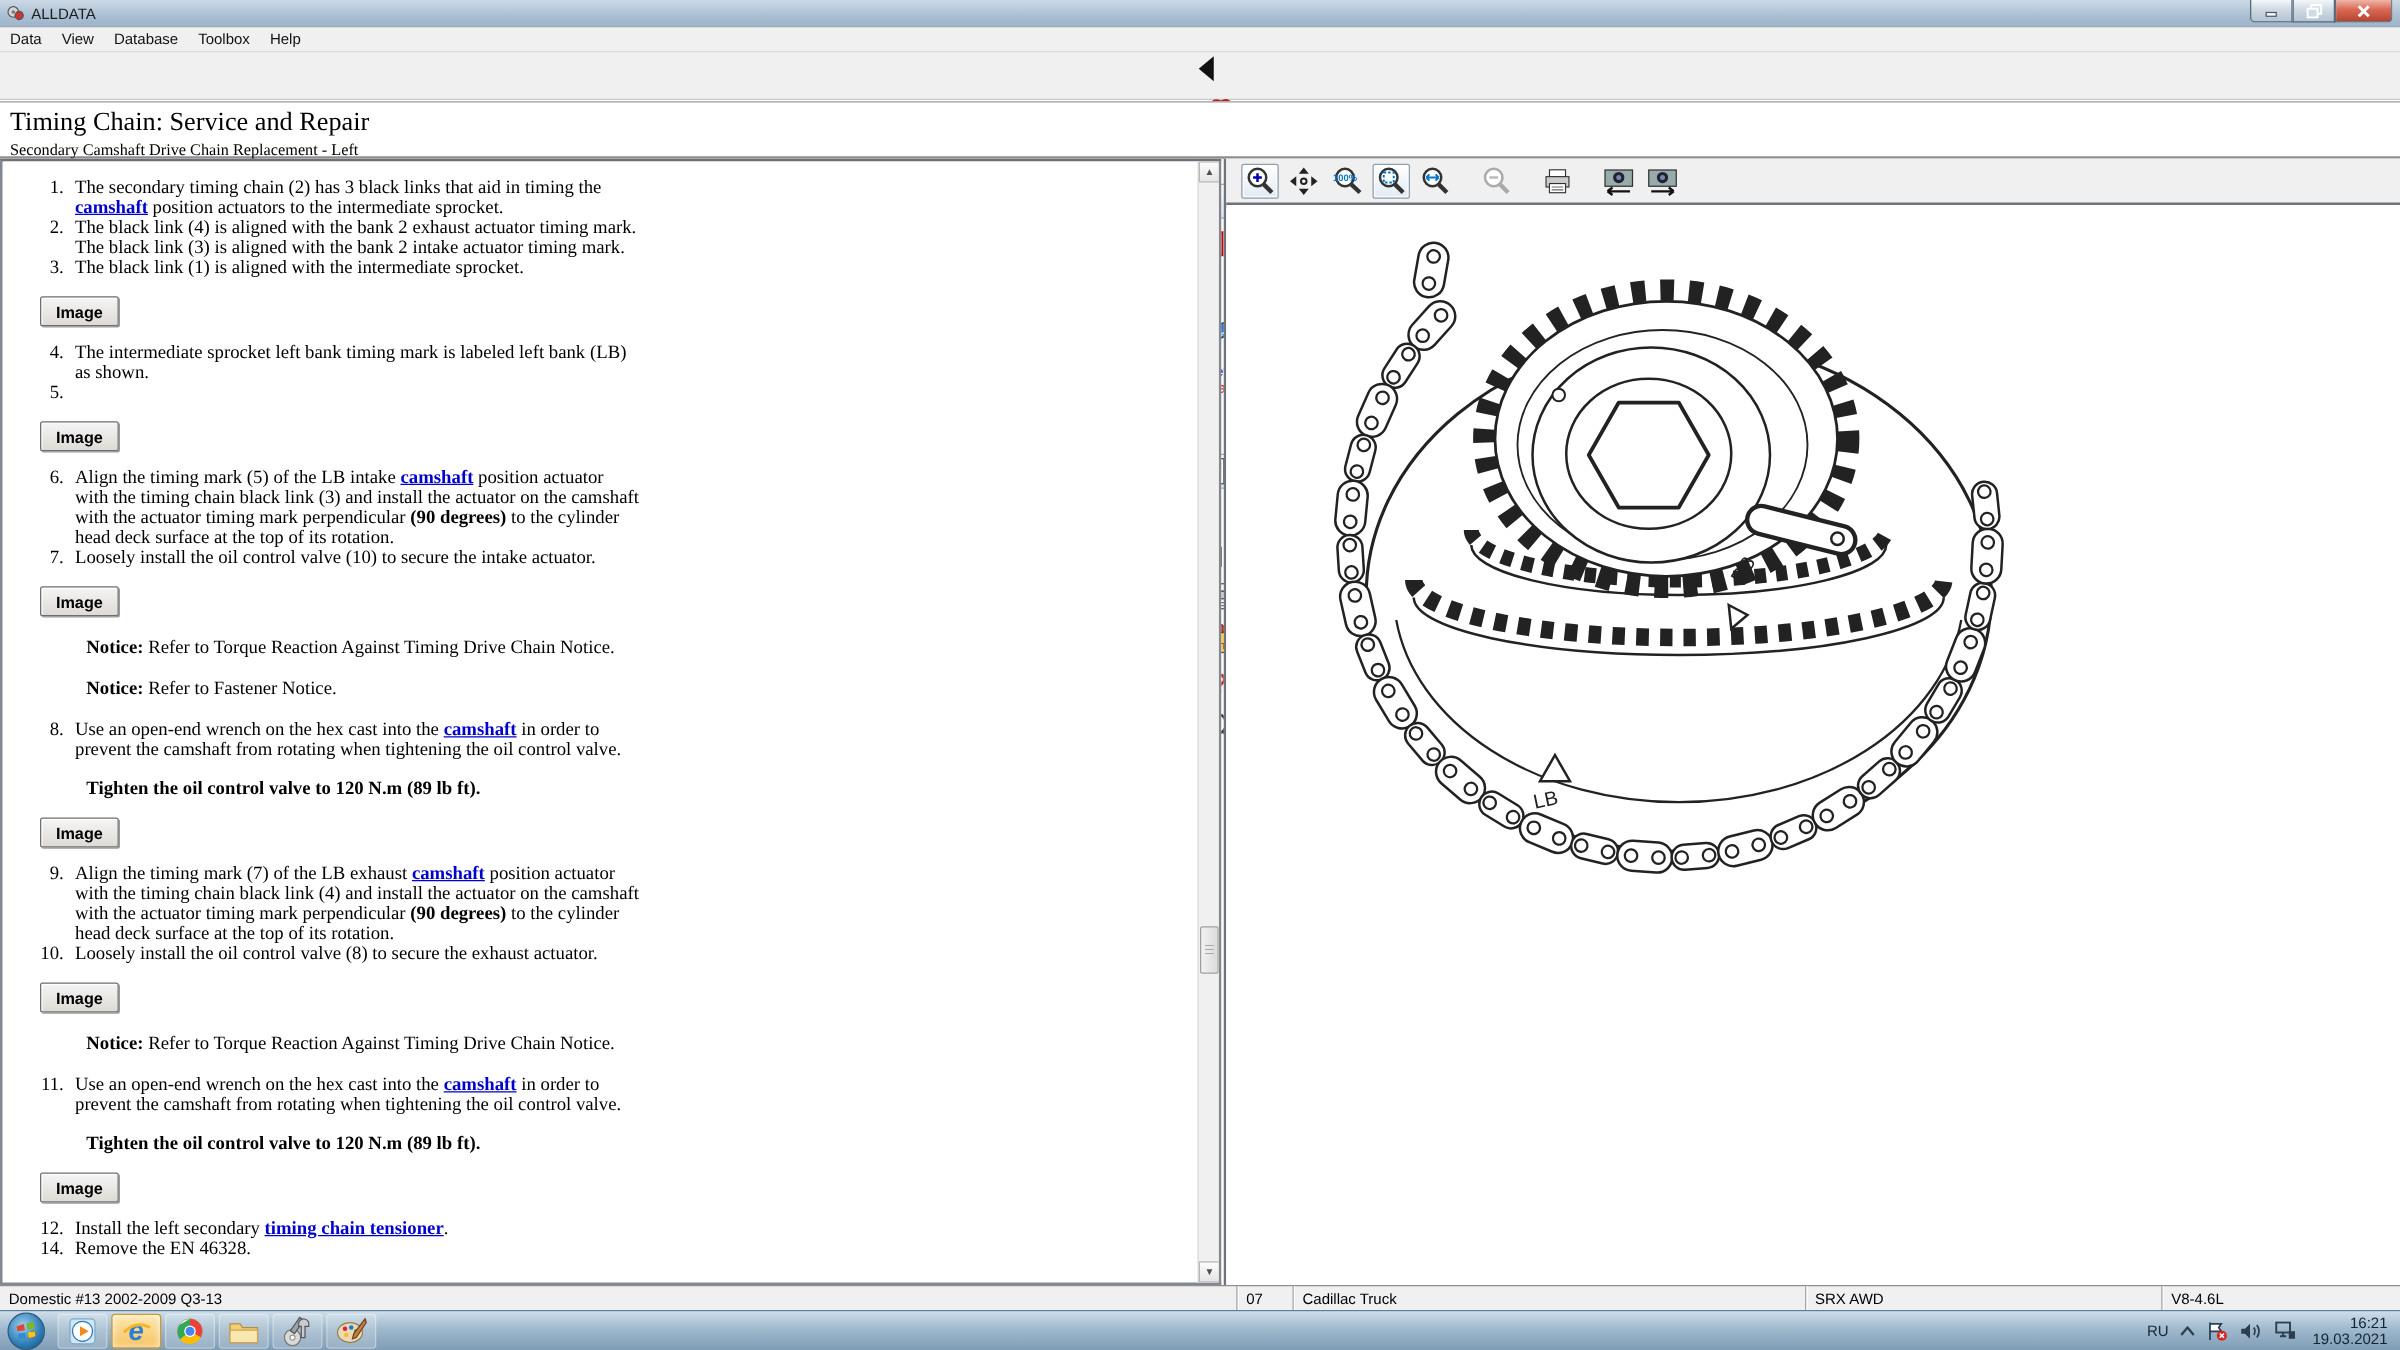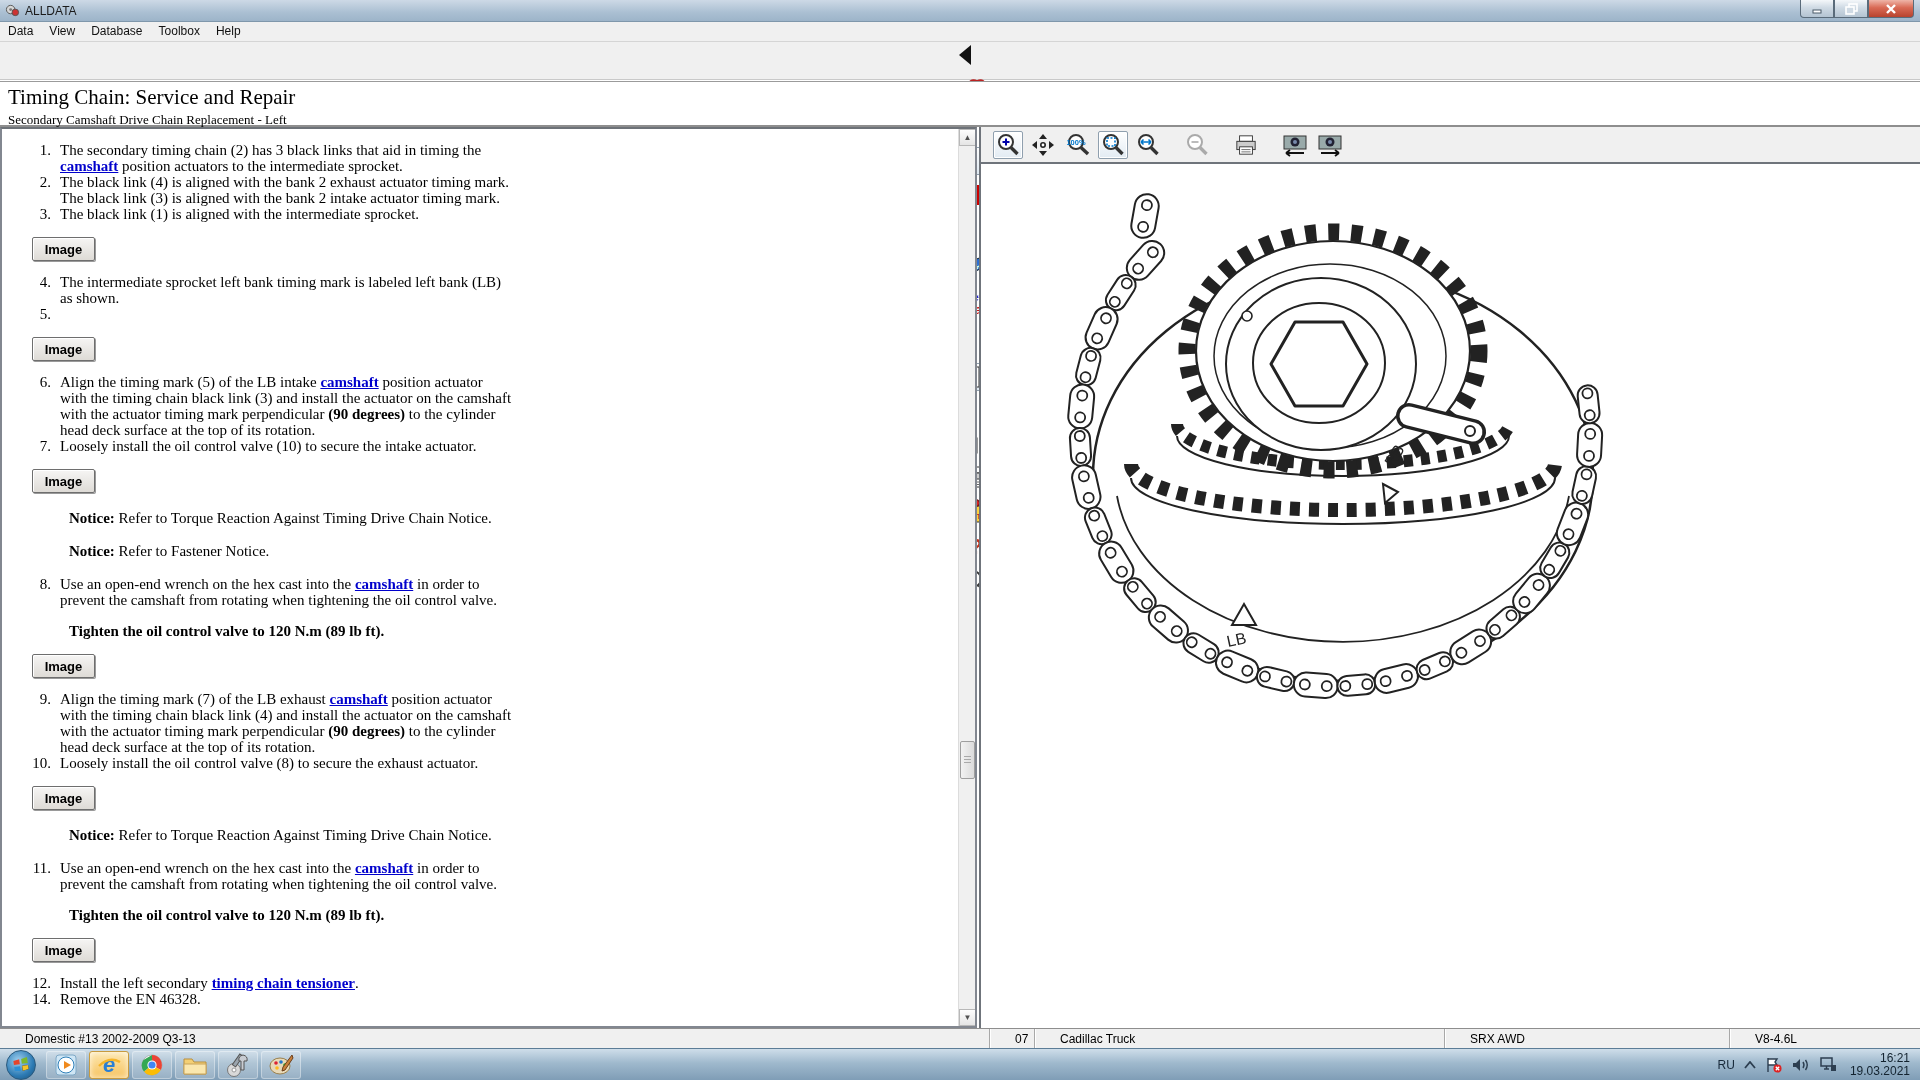--- a/index.html
+++ b/index.html
@@ -81,21 +81,21 @@
     border:1px solid transparent; border-radius:2px; }
   .ibtn.raised { border:1px solid #8f9fae; background:linear-gradient(#ffffff,#e2ebf3);
     box-shadow:inset 0 0 0 1px #fff; }
   .ibtn.gapL { margin-left:14px; }
   .imgarea { position:absolute; left:0; right:0; top:39px; bottom:0; background:#fff; }
   .imgarea svg { position:absolute; left:0; top:0; }
 
   
   .statusbar { position:absolute; left:0; right:0; bottom:32px; height:20px; background:#f0f0f0;
     border-top:1px solid #8e8e8e; display:flex; font-size:12px; color:#000; align-items:center; }
-  .sfield { height:100%; display:flex; align-items:center; padding-left:25px;
+  .sfield { height:100%; display:flex; align-items:center; padding-left:7px;
     border-right:1px solid #a8a8a8; box-shadow:1px 0 0 #fff; }
   .sf0 { width:990px; } .sf1 { width:45px; } .sf2 { width:410px; } .sf3 { width:285px; }
   .sf4 { flex:1; border-right:none; }
 
   
   .taskbar { position:absolute; left:0; right:0; bottom:0; height:32px;
     background:linear-gradient(#cfdeea,#9fb9cd 45%,#7f9db6); border-top:1px solid #5c7d97;
     display:flex; align-items:center; }
   .orb { width:30px; height:30px; margin:0 10px 0 6px; border-radius:50%;
     background:radial-gradient(circle at 40% 35%, #9fd0f0, #2d7bb4 60%, #174f79);

